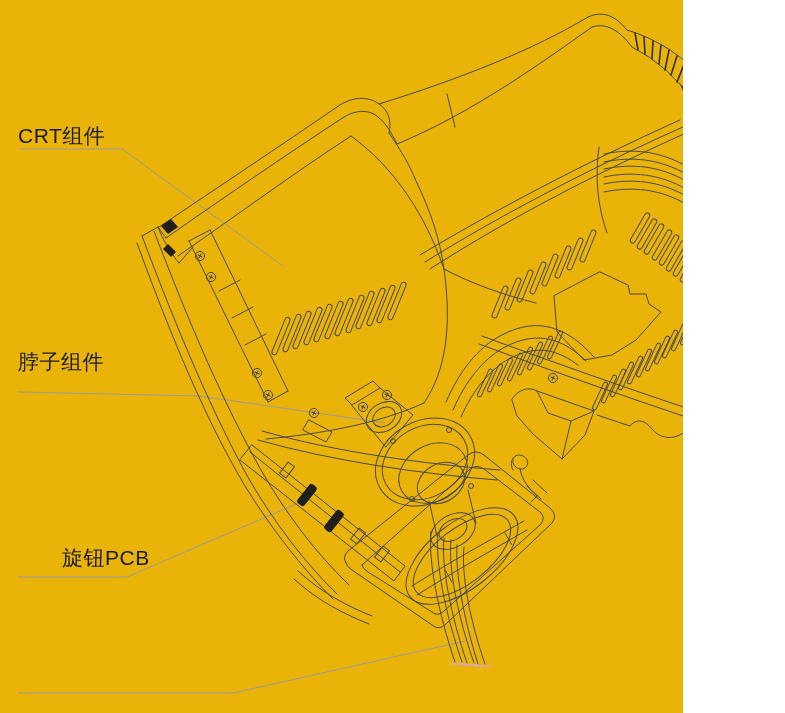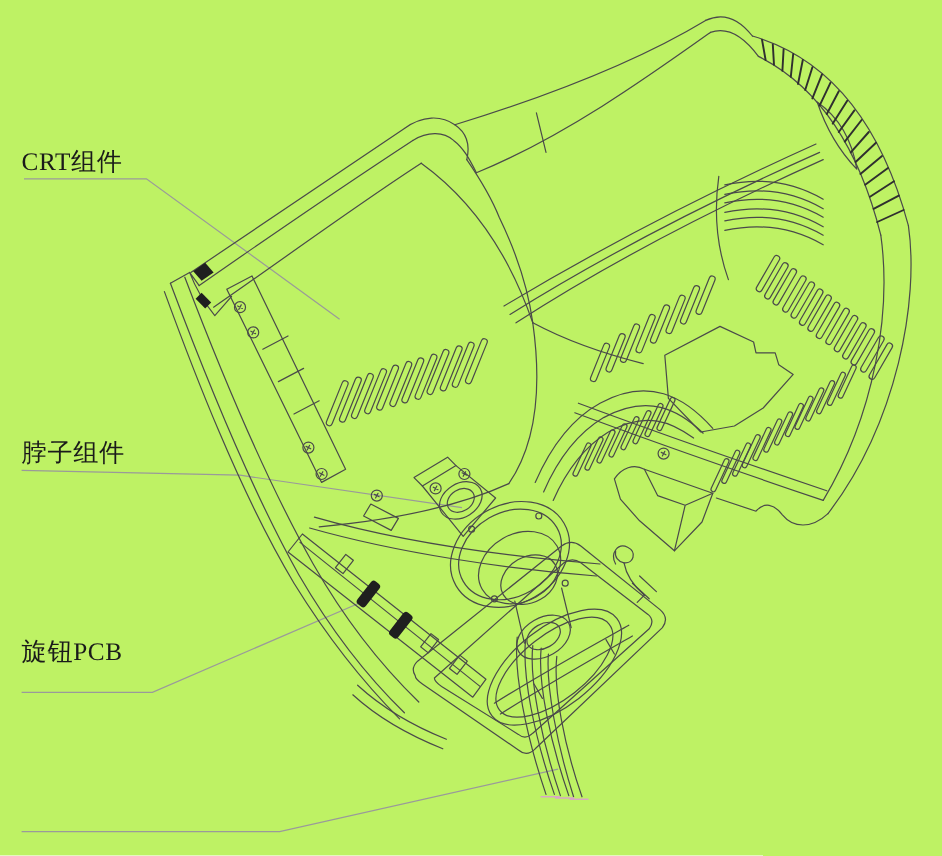--- a/index.html
+++ b/index.html
@@ -1,23 +1,23 @@
 <!DOCTYPE html>
 <html><head>
 <meta charset="utf-8">
 <style>
   html,body{margin:0;padding:0;background:#fff;}
-  .stage{position:relative;width:785px;height:713px;background:#bef264;overflow:hidden;
-         font-family:Liberation Serif, serif;}
+  .stage{position:relative;width:683px;height:713px;background:#eab308;overflow:hidden;
+         font-family:Liberation Sans, sans-serif;}
   .stage svg{position:absolute;left:0;top:0;}
   .lbl{position:absolute;left:18px;font-size:21px;color:#1a1a1a;white-space:nowrap;
        letter-spacing:0.5px;line-height:1.1;}
   .lbl-crt{top:124px;}
-  .lbl-neck{top:366px;}
-  .lbl-knob{top:532px;}
+  .lbl-neck{top:350px;}
+  .lbl-knob{top:546px;margin-left:44px;}
   .lbl-cables{top:661px;}
 </style>
 </head>
 <body>
 
 <div class="stage">
 
 <svg width="785" height="713" viewBox="0 0 785 713" xmlns="http://www.w3.org/2000/svg">
   <defs>
     <rect id="slotA" x="-2.5" y="-20" width="5" height="40" rx="2.5"></rect>

